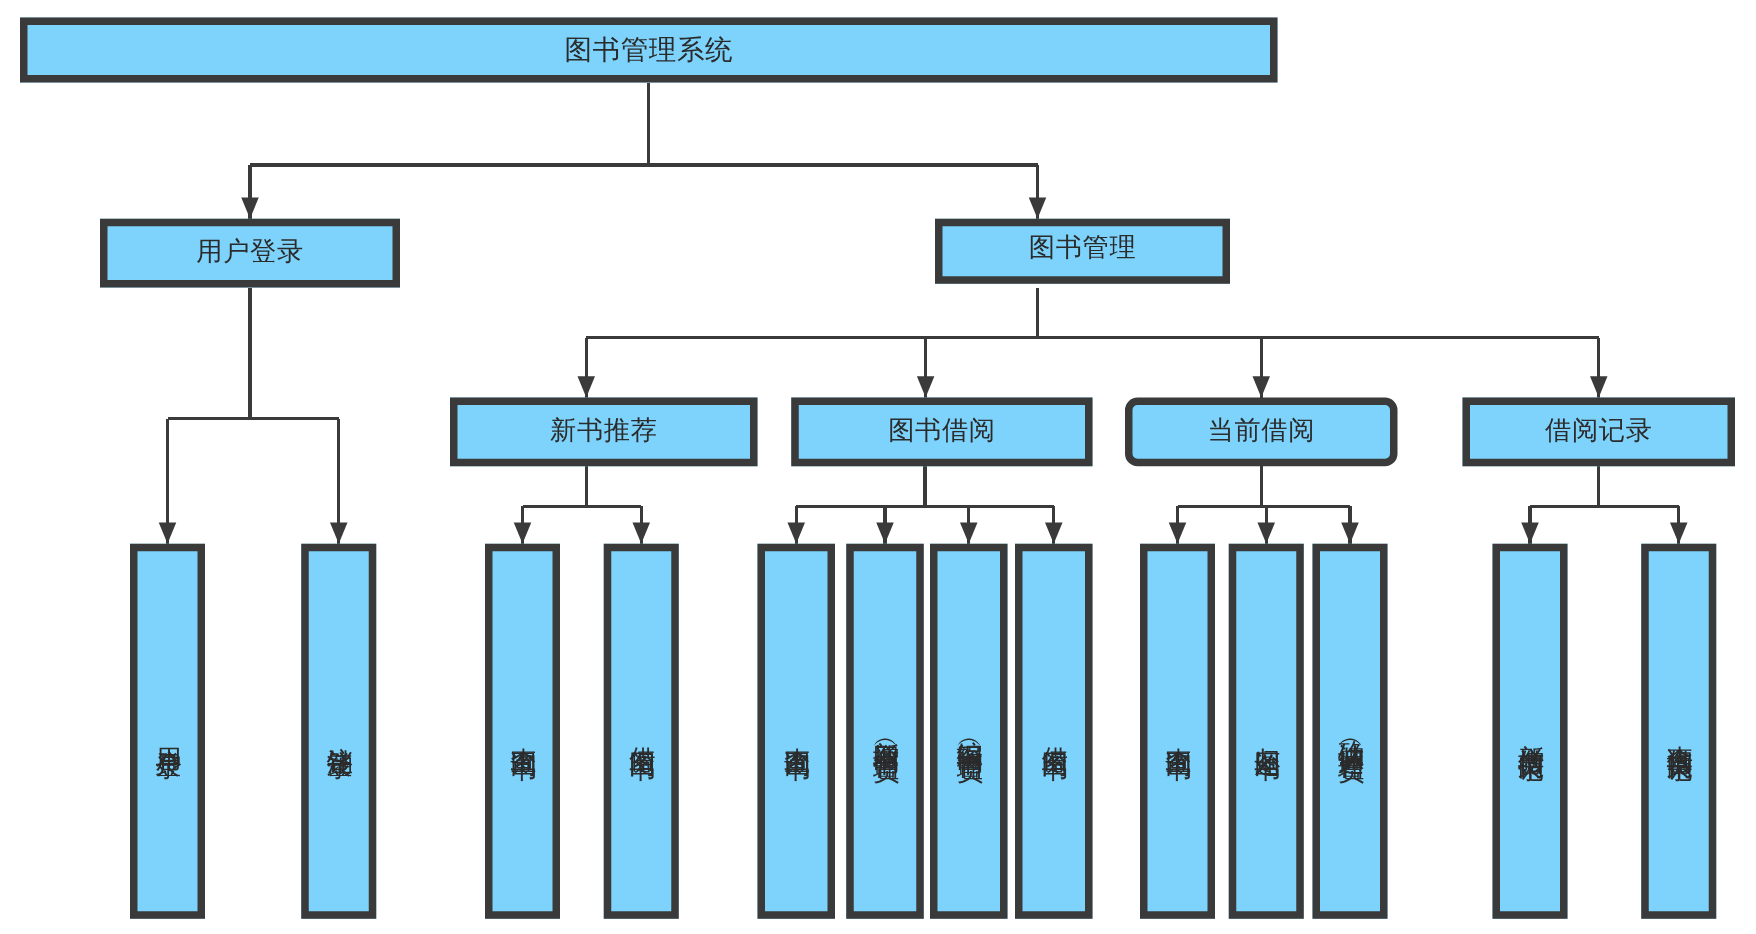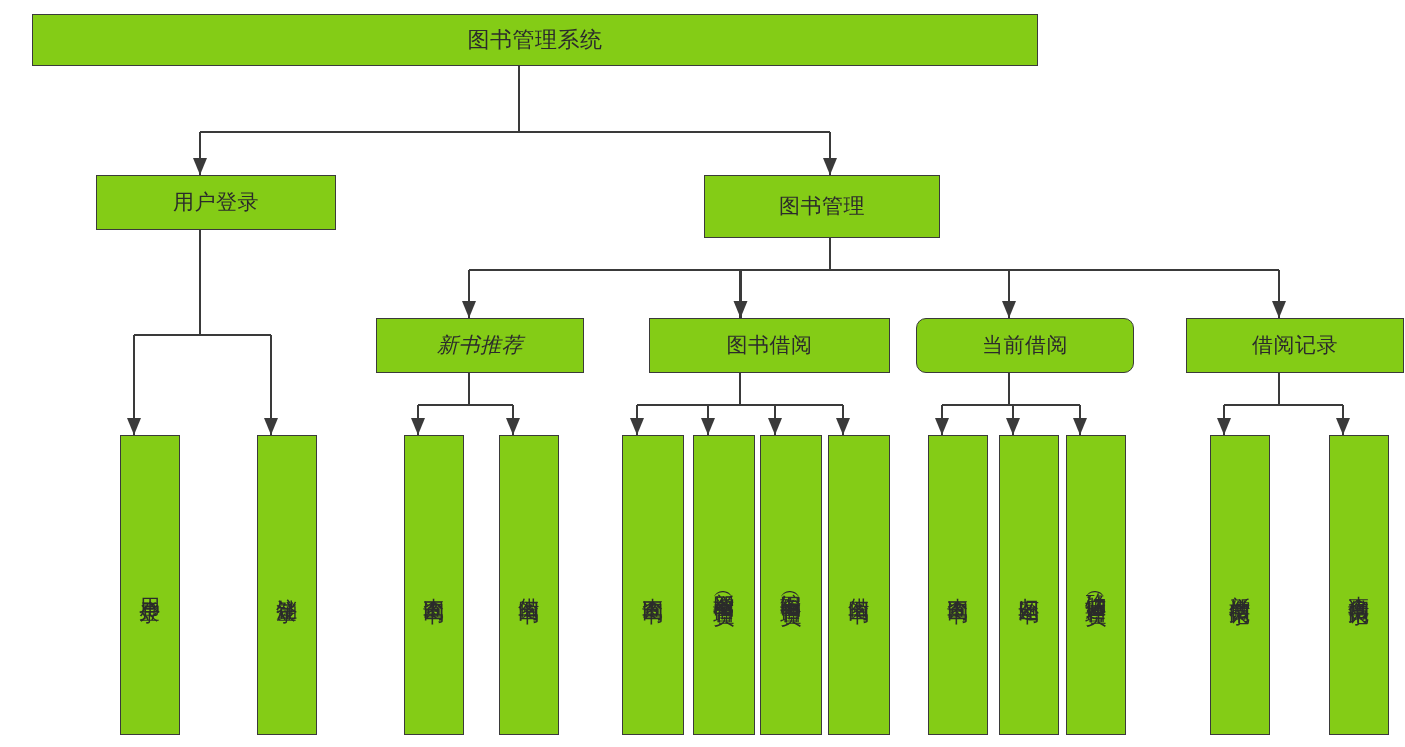--- a/index.html
+++ b/index.html
@@ -9,26 +9,25 @@
     font-family:"Liberation Sans","DejaVu Sans",sans-serif;
     overflow:hidden;
     position:relative;
   }
   #diagram-root{position:absolute;left:0;top:0;width:1405px;height:747px;}
   svg.flow{position:absolute;left:0;top:0;width:1405px;height:747px;display:block;}
 
   .node-box{
     position:absolute;
     box-sizing:border-box;
-    background:#84cc16;
-    border:1px solid #c2410c;
+    background:#7dd3fc;
+    border:6px solid #c2410c;
     display:flex;
     align-items:center;
     justify-content:center;
-    margin-left:16px;
   }
   .node-label{
     color:#2b2b2b;
     font-size:21px;
     line-height:1.18;
     white-space:nowrap;
     letter-spacing:0.5px;
   }
   .node-box.root .node-label{font-size:22px;}
   .node-box.leaf{
@@ -117,24 +116,24 @@
       <line x1="1343" y1="405" x2="1343" y2="435" stroke="#3a3a3a" stroke-width="2.6" shape-rendering="crispEdges"></line>
       <path d="M 1336 418 L 1350 418 L 1343 435 Z" fill="#3a3a3a"></path>
     </svg>
   <div id="node-layer">
       <div class="node-box root" style="left: 16px; top: 14px; width: 1006px; height: 52px; border-color: rgb(58, 58, 58);">
         <span class="node-label" style="color: rgb(43, 43, 43);">图书管理系统</span>
       </div>
       <div class="node-box" style="left: 80px; top: 175px; width: 240px; height: 55px; border-color: rgb(58, 58, 58);">
         <span class="node-label" style="color: rgb(43, 43, 43);">用户登录</span>
       </div>
-      <div class="node-box" style="left: 688px; top: 175px; width: 236px; height: 63px; border-color: rgb(58, 58, 58);">
+      <div class="node-box" style="left: 748px; top: 175px; width: 236px; height: 52px; border-color: rgb(58, 58, 58); font-family: Liberation Mono, monospace;">
         <span class="node-label" style="color: rgb(43, 43, 43);">图书管理</span>
       </div>
-      <div class="node-box" style="left: 360px; top: 318px; width: 208px; height: 55px; border-color: rgb(58, 58, 58); font-style: italic;">
+      <div class="node-box" style="left: 360px; top: 318px; width: 246px; height: 55px; border-color: rgb(58, 58, 58);">
         <span class="node-label" style="color: rgb(43, 43, 43);">新书推荐</span>
       </div>
       <div class="node-box" style="left: 633px; top: 318px; width: 241px; height: 55px; border-color: rgb(58, 58, 58);">
         <span class="node-label" style="color: rgb(43, 43, 43);">图书借阅</span>
       </div>
       <div class="node-box" style="left: 900px; top: 318px; width: 218px; height: 55px; border-color: rgb(58, 58, 58); border-radius: 10px;">
         <span class="node-label" style="color: rgb(43, 43, 43);">当前借阅</span>
       </div>
       <div class="node-box" style="left: 1170px; top: 318px; width: 218px; height: 55px; border-color: rgb(58, 58, 58);">
         <span class="node-label" style="color: rgb(43, 43, 43); text-align: right;">借阅记录</span>

